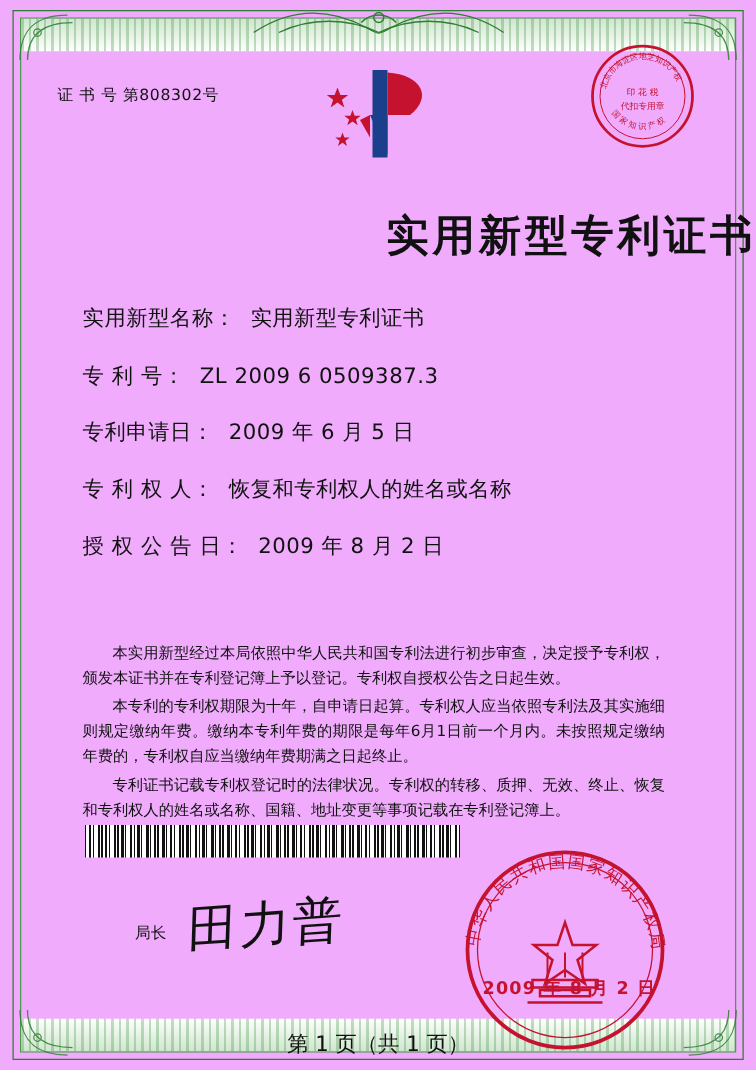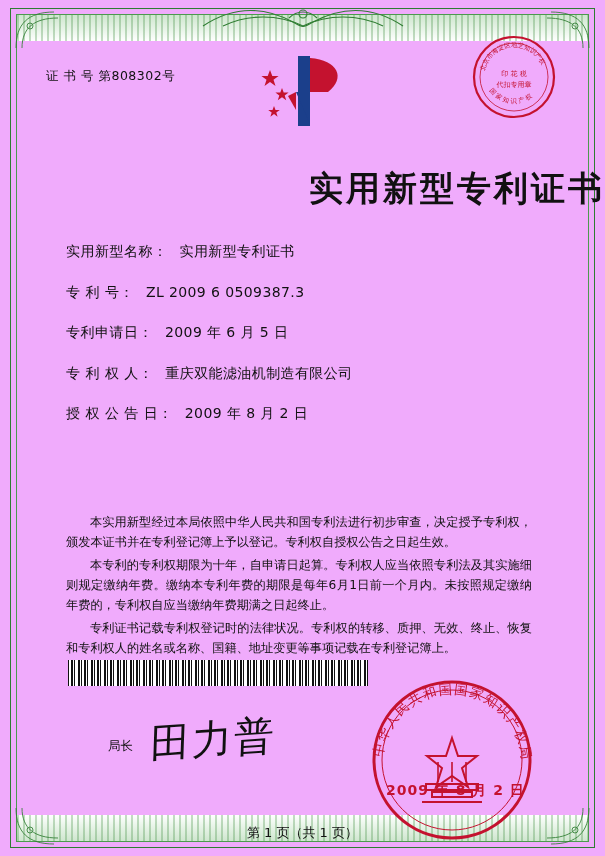--- a/index.html
+++ b/index.html
@@ -118,21 +118,21 @@
   .fields {
     position: absolute;
     left: 66px;
     top: 243px;
     width: 470px;
   }
   .field-row {
     display: flex;
     align-items: baseline;
     margin-bottom: 22.5px;
-    font-size: 14px;
+    font-size: 17px;
     color: #111;
   }
   .field-label {
     white-space: pre;
     letter-spacing: 0.5px;
   }
   .field-value {
     margin-left: 12px;
     letter-spacing: 0.4px;
   }
@@ -201,21 +201,21 @@
     font-size: 14px;
     color: #c4122f;
     letter-spacing: 1px;
     font-weight: bold;
   }
   .page-footer {
     position: absolute;
     left: 0; right: 0;
     top: 824px;
     text-align: center;
-    font-size: 13px;
+    font-size: 17px;
     color: #111;
   }
 </style>
 </head>
 <body>
 
 <div class="page">
 
   <div class="border-outer"></div>
   <div class="border-inner"></div>
@@ -316,21 +316,21 @@
     <div class="field-row">
       <span class="field-label">专 利 号：</span>
       <span class="field-value">ZL 2009 6 0509387.3</span>
     </div>
     <div class="field-row">
       <span class="field-label">专利申请日：</span>
       <span class="field-value">2009 年 6 月 5 日</span>
     </div>
     <div class="field-row">
       <span class="field-label">专 利 权 人：</span>
-      <span class="field-value">重庆双能滤油机制造有限公司</span>
+      <span class="field-value">恢复和专利权人的姓名或名称</span>
     </div>
     <div class="field-row">
       <span class="field-label">授 权 公 告 日：</span>
       <span class="field-value">2009 年 8 月 2 日</span>
     </div>
   </div>
 
   <div class="paras">
     <p>本实用新型经过本局依照中华人民共和国专利法进行初步审查，决定授予专利权，颁发本证书并在专利登记簿上予以登记。专利权自授权公告之日起生效。</p>
     <p>本专利的专利权期限为十年，自申请日起算。专利权人应当依照专利法及其实施细则规定缴纳年费。缴纳本专利年费的期限是每年6月1日前一个月内。未按照规定缴纳年费的，专利权自应当缴纳年费期满之日起终止。</p>

